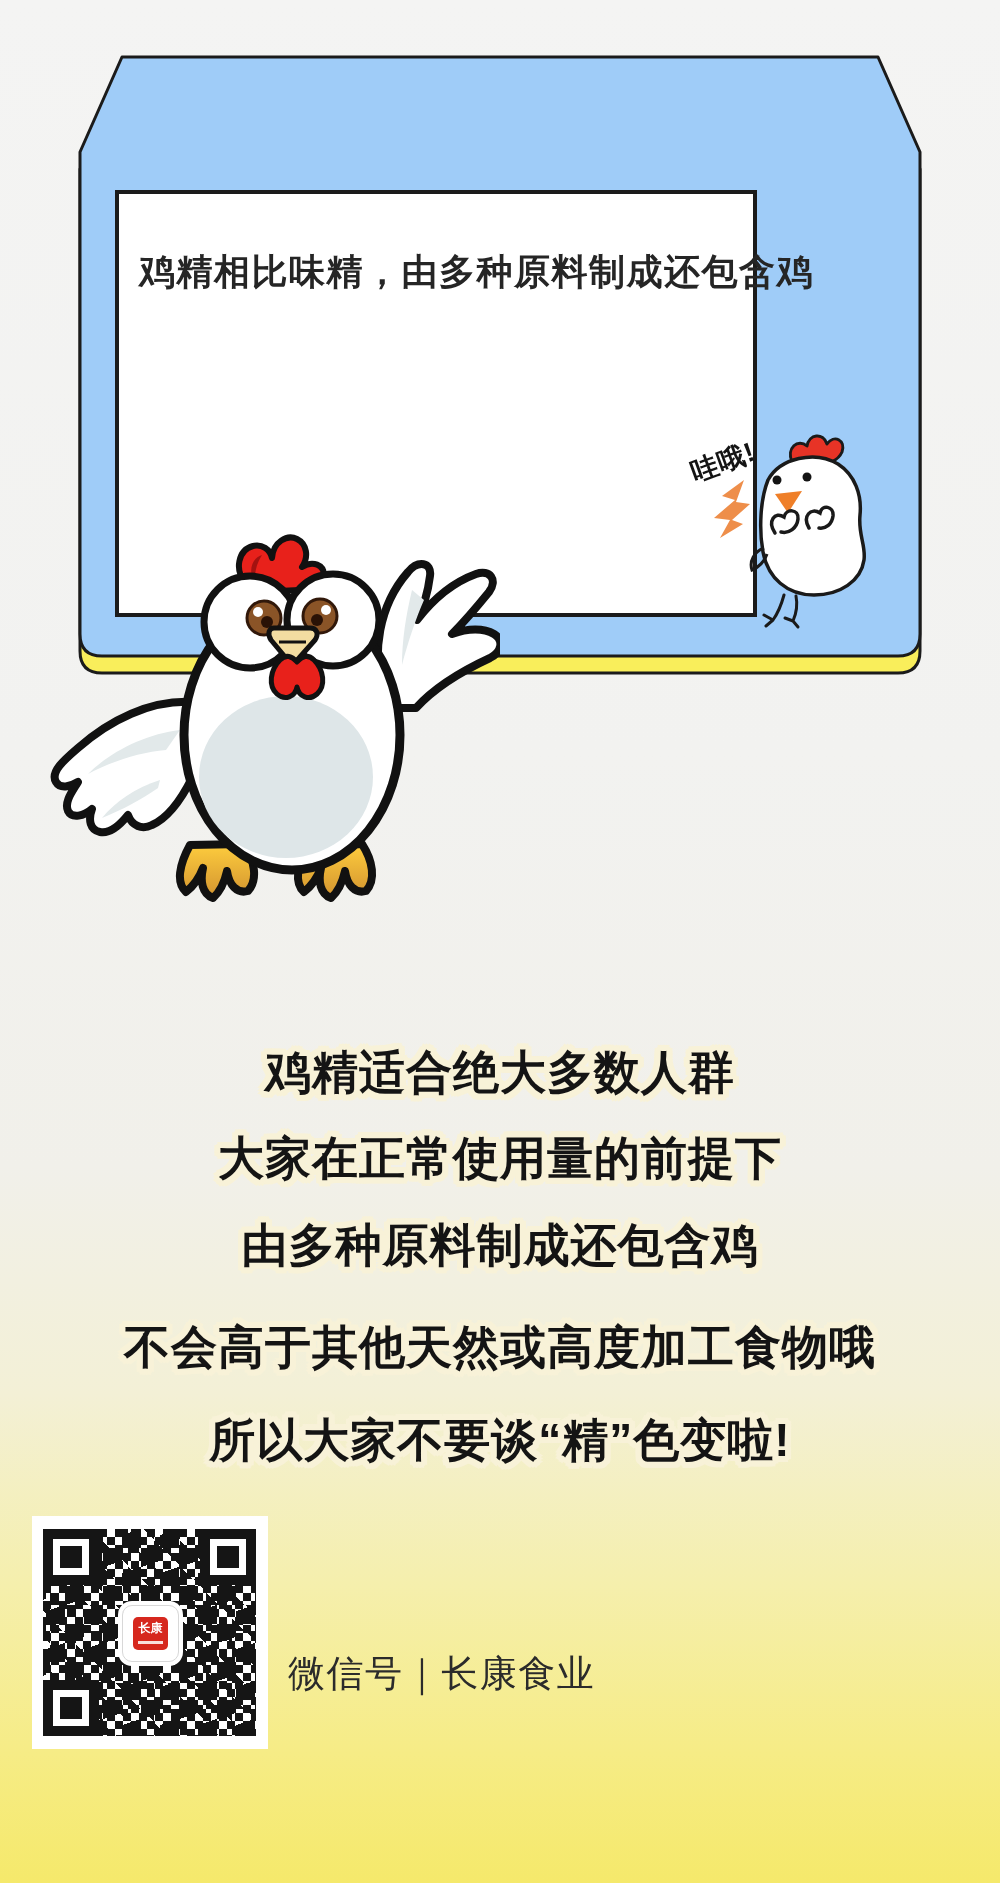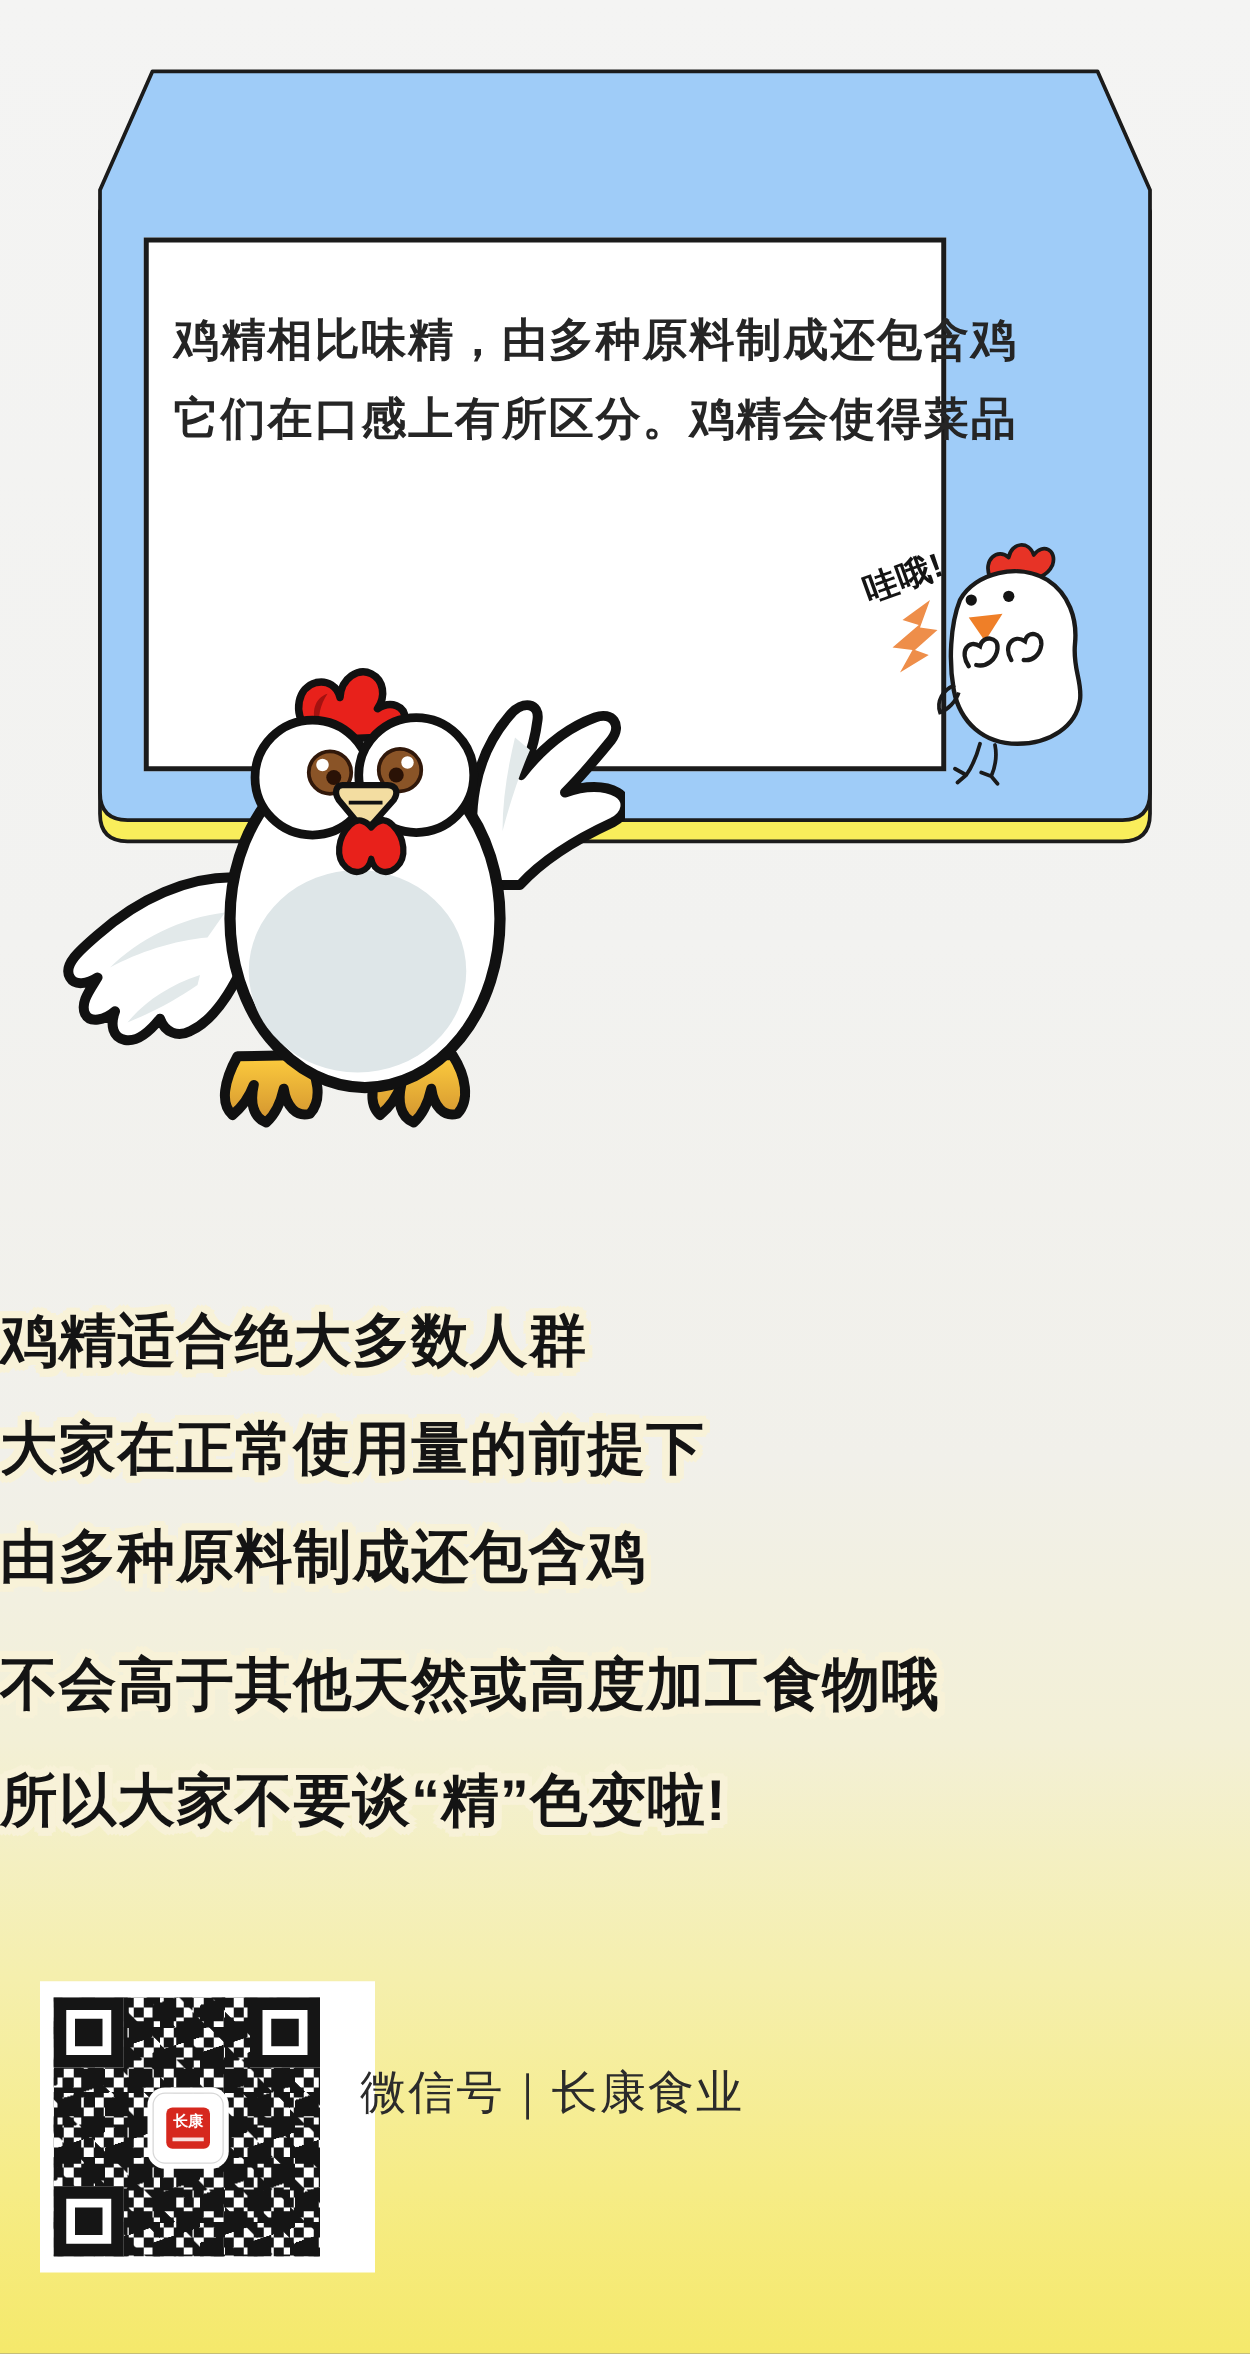--- a/index.html
+++ b/index.html
@@ -25,31 +25,31 @@
   .doodle{left:680px;top:420px;}
   .doodle-exclaim{
     position:absolute;left:10px;top:24px;
     font-size:27px;font-weight:bold;color:#141414;
     transform:rotate(-20deg);white-space:nowrap;letter-spacing:1px;
   }
   
   .mascot{left:40px;top:530px;}
   
   .slogan-line{
-    left:0;width:1000px;text-align:left;
+    left:0;width:1000px;text-align:center;
     font-size:46px;line-height:48px;font-weight:900;letter-spacing:1px;
     color:#141414;white-space:nowrap;
     text-shadow:
       0 6px 0 #f8f2d8,0 -6px 0 #f8f2d8,6px 0 0 #f8f2d8,-6px 0 0 #f8f2d8,
       4px 4px 0 #f8f2d8,-4px 4px 0 #f8f2d8,4px -4px 0 #f8f2d8,-4px -4px 0 #f8f2d8,
       6px 3px 0 #f8f2d8,-6px 3px 0 #f8f2d8,6px -3px 0 #f8f2d8,-6px -3px 0 #f8f2d8,
       3px 6px 0 #f8f2d8,-3px 6px 0 #f8f2d8,3px -6px 0 #f8f2d8,-3px -6px 0 #f8f2d8;
   }
   
-  .qr-panel{left:32px;top:1585px;width:268px;height:233px;background:#ffffff;}
+  .qr-panel{left:32px;top:1516px;width:236px;height:233px;background:#ffffff;}
   .qr-pattern{
     position:absolute;left:11px;top:13px;width:213px;height:207px;
     background-image:
       repeating-conic-gradient(#151515 0% 25%, rgba(0,0,0,0) 0% 50%),
       repeating-conic-gradient(rgba(0,0,0,0) 0% 25%, #151515 0% 37%, rgba(0,0,0,0) 0% 50%),
       repeating-conic-gradient(#151515 0% 20%, rgba(0,0,0,0) 0% 50%);
     background-size:16px 16px,26px 26px,38px 38px;
     background-position:0 0,7px 11px,3px 19px;
   }
   .finder{position:absolute;width:56px;height:56px;border:10px solid #151515;background:#ffffff;box-sizing:border-box;}
@@ -83,21 +83,20 @@
       <path d="M82,44 H838 L880,139 V621 Q880,643 858,643 H62 Q40,643 40,621 V139 Z" fill="#f9ee5b" stroke="#1b1b1b" stroke-width="3" stroke-linejoin="round"></path>
     </g>
     <g>
       <path d="M82,27 H838 L880,122 V604 Q880,626 858,626 H62 Q40,626 40,604 V122 Z" fill="#9fccf8" stroke="#1b1b1b" stroke-width="3" stroke-linejoin="round"></path>
     </g>
   </svg>
 
   <div class="abs white-box">
     <div class="box-text">
       <div>鸡精相比味精，由多种原料制成还包含鸡</div>
-      <div>它们在口感上有所区分。鸡精会使得菜品</div>
     </div>
   </div>
 
   <div class="abs doodle" style="width:220px;height:210px;">
     <div class="doodle-exclaim">哇哦!</div>
     <svg width="220" height="210" viewBox="0 0 220 210" style="position:absolute;left:0;top:0;">
 
       <path d="M64,60 L42,76 L55,80 L34,98 L50,100 L40,118 L63,104 L52,100 L70,84 L56,82 Z" fill="#ee8e4a"></path>
 
       <path d="M112,42 C106,28 118,18 127,26 C129,14 143,12 147,24 C154,14 166,20 162,32 C158,41 148,44 140,44 Z" fill="#e73326" stroke="#1a1a1a" stroke-width="3" stroke-linejoin="round"></path>

